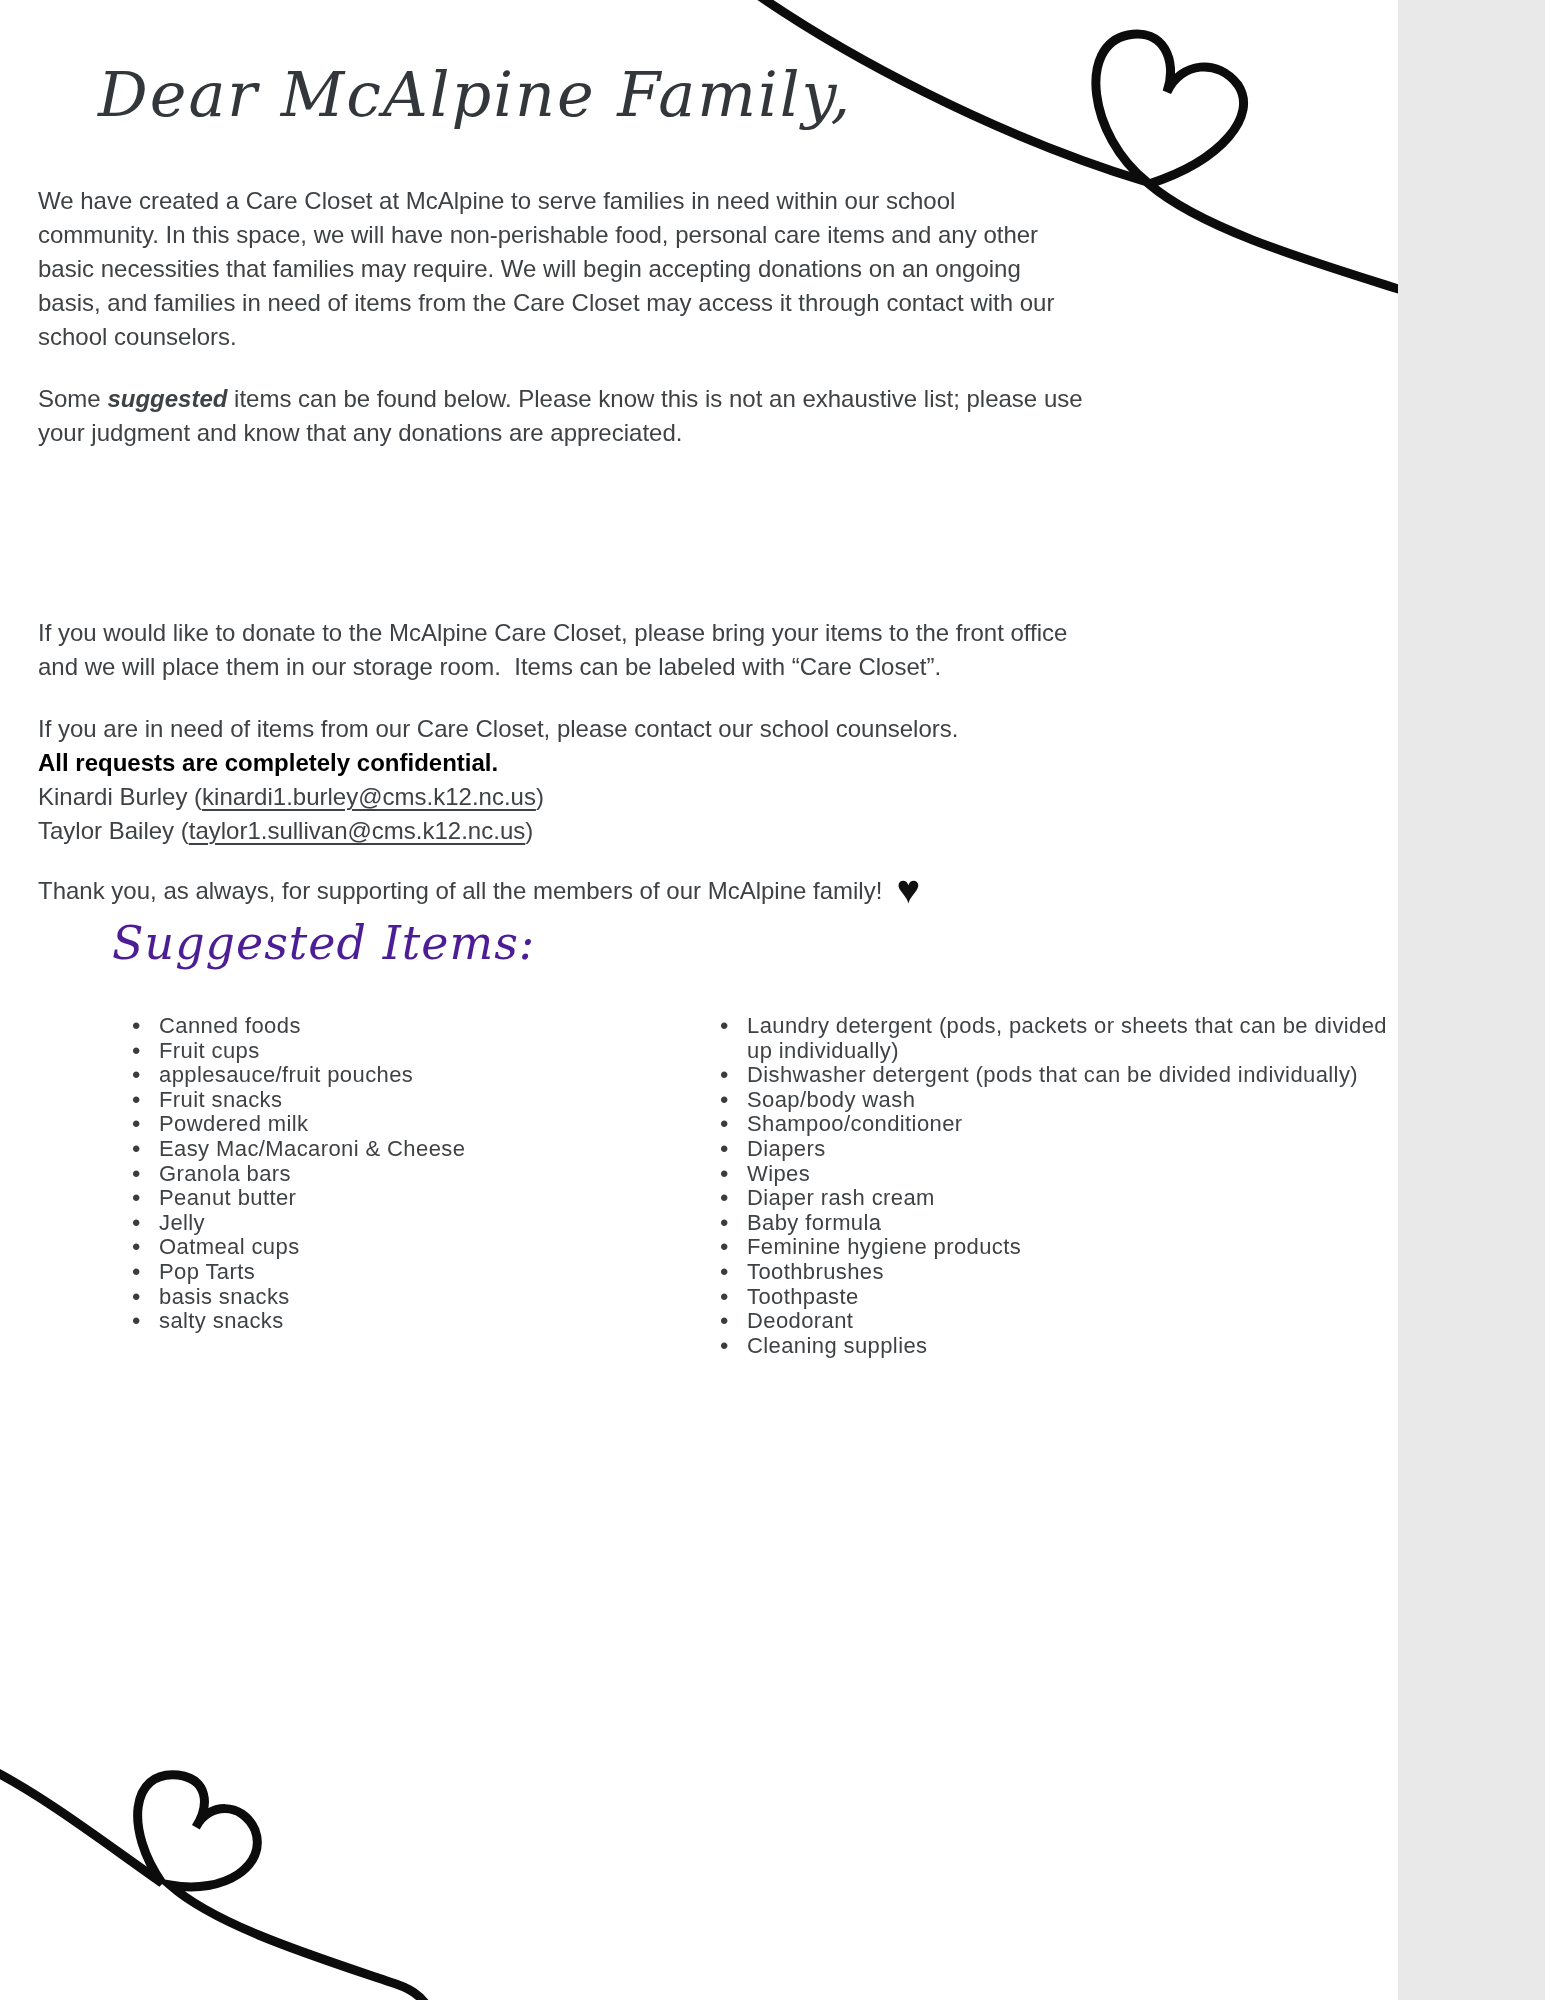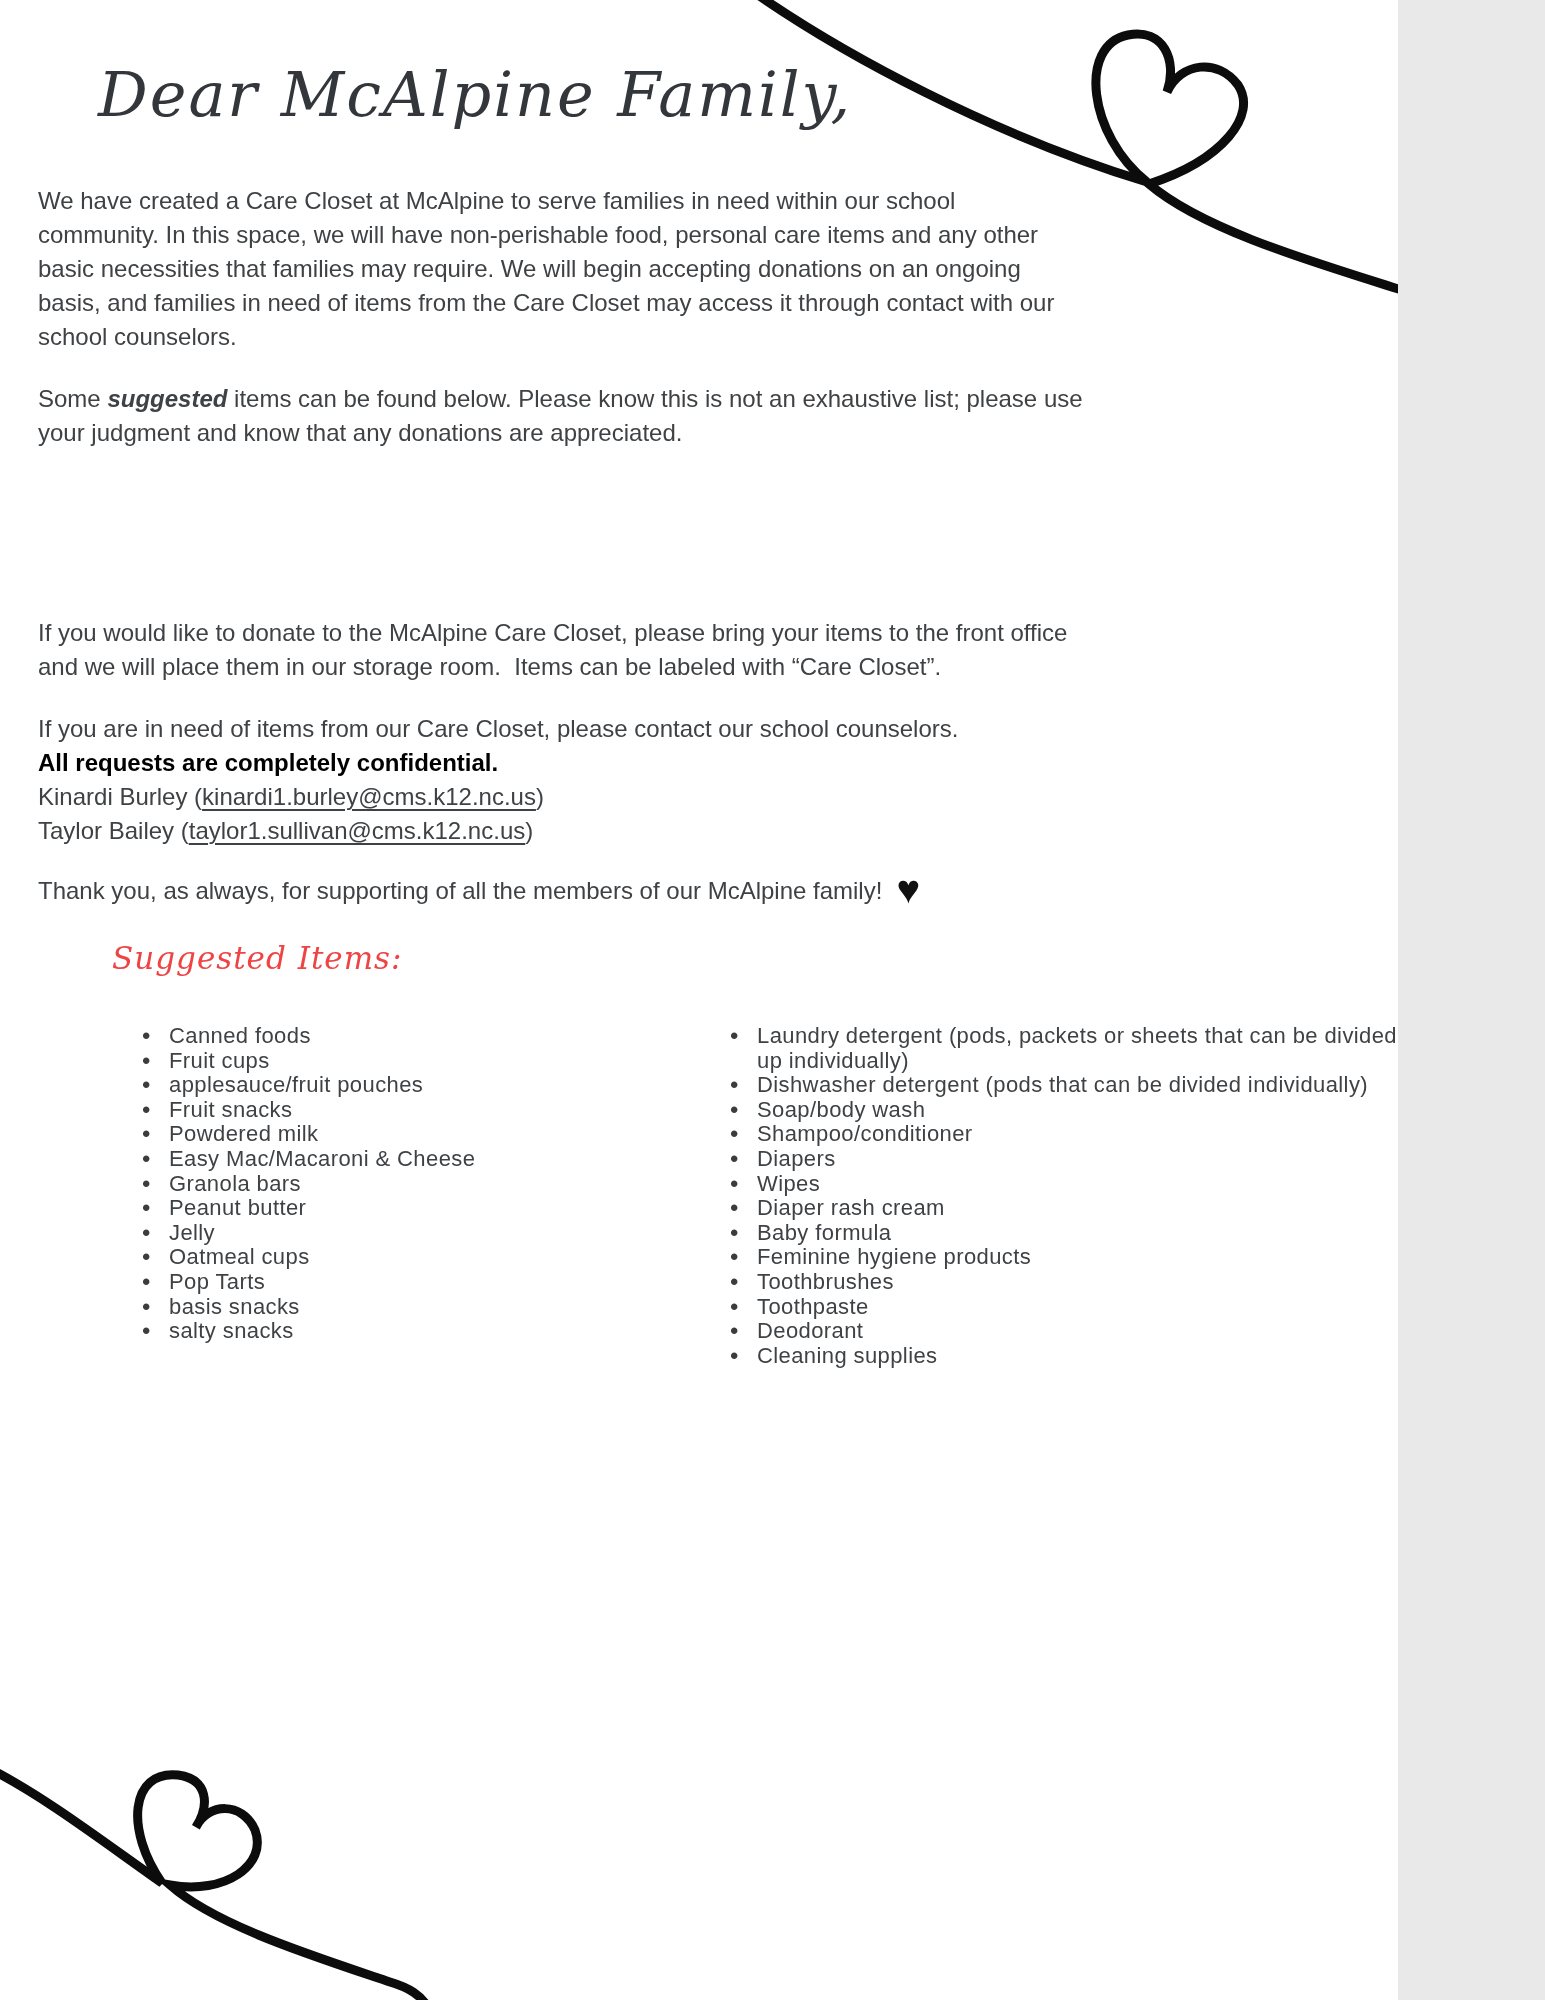--- a/index.html
+++ b/index.html
@@ -35,29 +35,28 @@
   .thanks{top:874px;display:flex;align-items:center;gap:14px;}
   .em-bolditalic{font-weight:700;font-style:italic;}
   .bold-line{font-weight:700;color:#000000;}
   .email-link{color:#3f4245;text-decoration:underline;text-underline-offset:4px;text-decoration-thickness:1.5px;}
   .heart-glyph{font-size:40px;line-height:34px;color:#111111;transform:translateY(-2px);}
 
   .items-heading{
     position:absolute;left:112px;top:916px;
     font-family:"DejaVu Serif",serif;
     font-style:italic;
-    font-size:31px;
+    font-size:46px;
     letter-spacing:1px;
-    color:#ef4444;
+    color:#4c1d95;
     white-space:nowrap;
-    margin-top:24px;
   }
   .items-col{
     position:absolute;top:1008px;
-    margin:16px;padding:0;list-style:none;
+    margin:6px;padding:0;list-style:none;
     font-size:22px;line-height:24.6px;letter-spacing:0.4px;
   }
   .items-col.left{left:124px;width:580px;}
   .items-col.right{left:712px;width:690px;}
   .items-col li{position:relative;padding-left:29px;margin:0;}
   .items-col li::before{
     content:"\2022";
     position:absolute;left:2px;top:0;
     font-size:24px;color:#3a3d40;
   }

